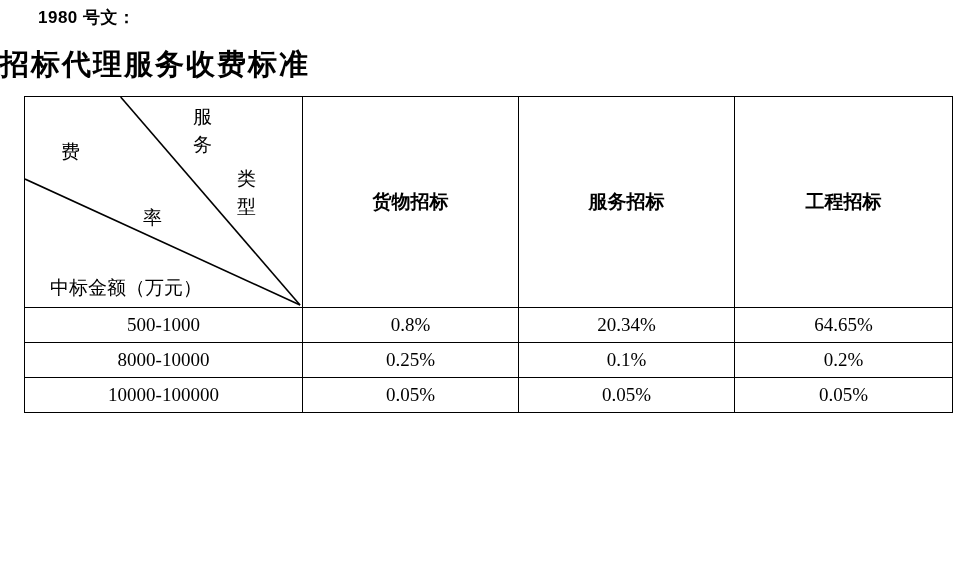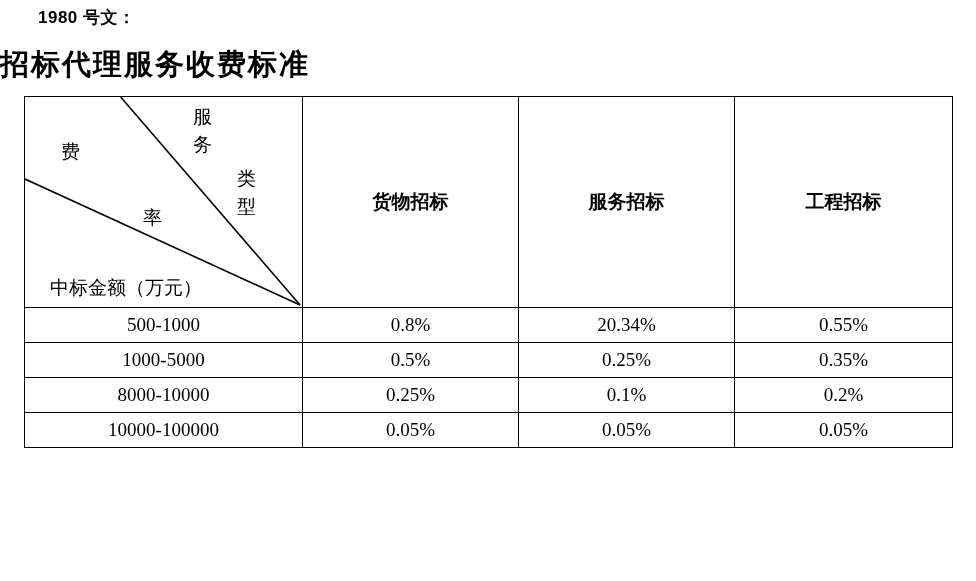--- a/index.html
+++ b/index.html
@@ -150,27 +150,21 @@
           </td>
           <td class="head-cell">货物招标</td>
           <td class="head-cell">服务招标</td>
           <td class="head-cell">工程招标</td>
         </tr>
 
         <tr>
           <td class="row-cell row-label">500-1000</td>
           <td class="row-cell">0.8%</td>
           <td class="row-cell">20.34%</td>
-          <td class="row-cell">0.55%</td>
-        </tr>
-        <tr>
-          <td class="row-cell row-label">1000-5000</td>
-          <td class="row-cell">0.5%</td>
-          <td class="row-cell">0.25%</td>
-          <td class="row-cell">0.35%</td>
+          <td class="row-cell">64.65%</td>
         </tr>
         <tr>
           <td class="row-cell row-label">8000-10000</td>
           <td class="row-cell">0.25%</td>
           <td class="row-cell">0.1%</td>
           <td class="row-cell">0.2%</td>
         </tr>
         <tr>
           <td class="row-cell row-label">10000-100000</td>
           <td class="row-cell">0.05%</td>

